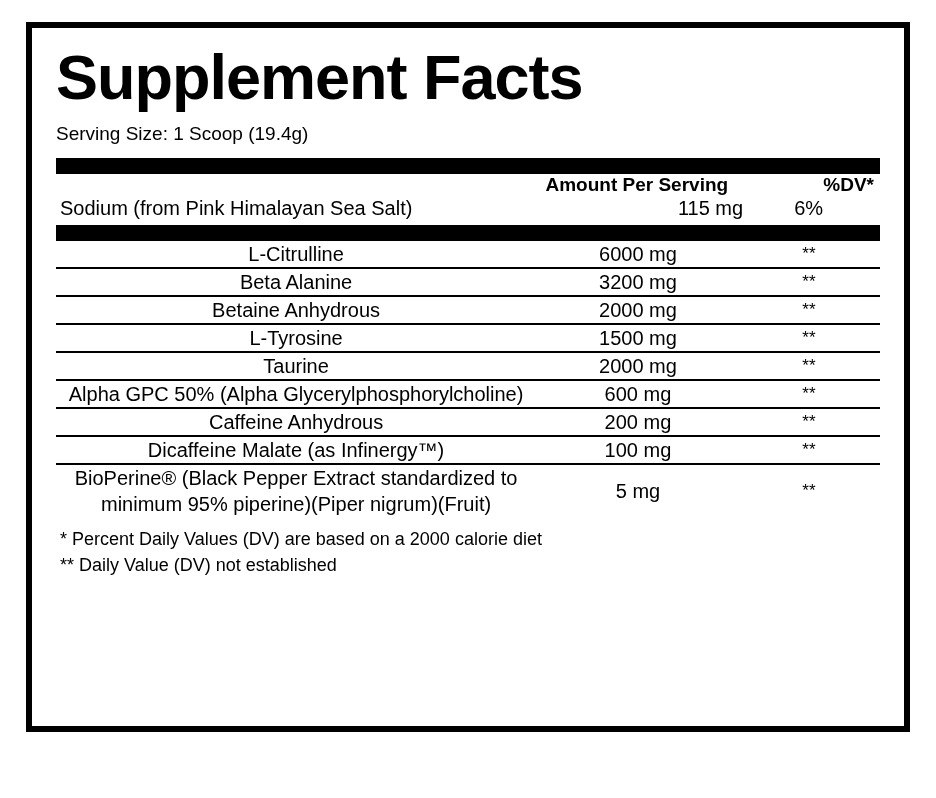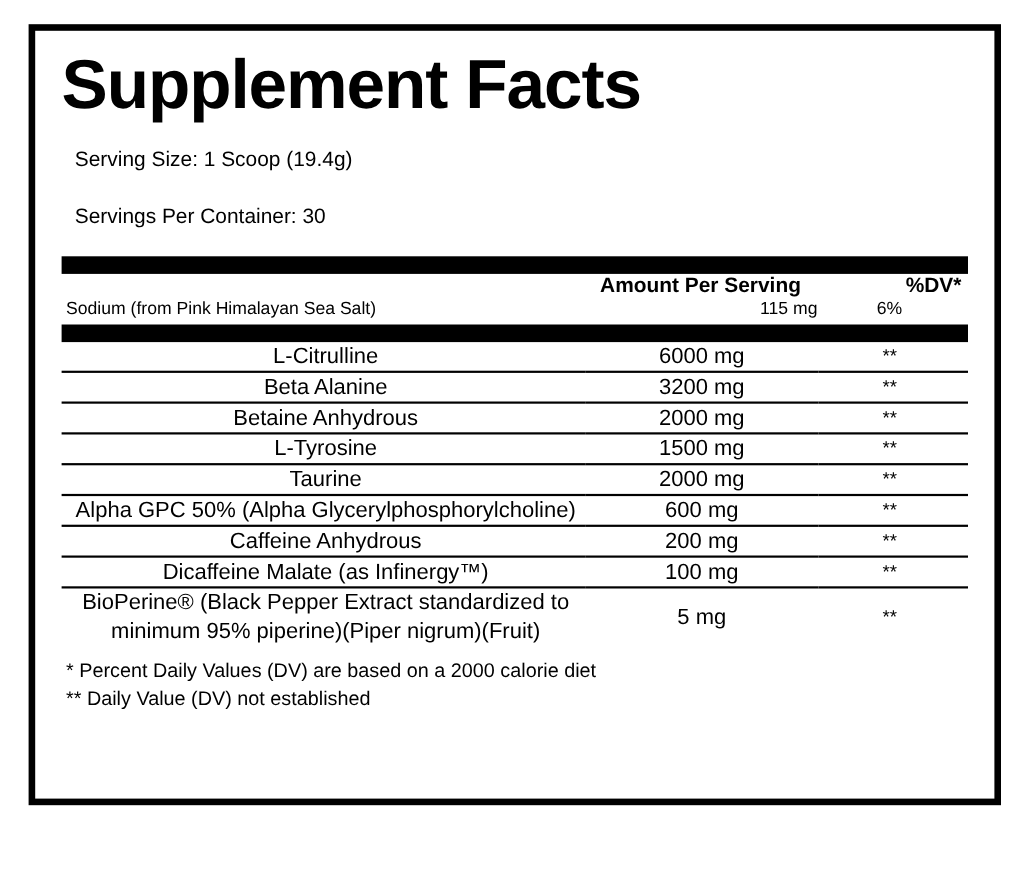--- a/index.html
+++ b/index.html
@@ -37,21 +37,21 @@
     font-weight: bold;
     letter-spacing: -1px;
     line-height: 1.05;
     margin: 6px 0 10px 0;
     white-space: nowrap;
   }
 
   .serving-line {
     font-size: 19px;
     line-height: 1.45;
-    margin: 12px;
+    margin: 0;
   }
 
   .bar-thick {
     height: 16px;
     background: #000000;
     margin: 10px 0 0 0;
   }
   .bar-thick.second {
     margin: 4px 0 0 0;
   }
@@ -75,21 +75,21 @@
     font-size: 19px;
     font-weight: bold;
     padding: 7px 0 7px 0;
     text-align: right;
   }
   .hdr-row th.col-name { text-align: left; }
   .hdr-row th.col-amt  { text-align: center; }
   .hdr-row th.col-dv   { text-align: right; padding-right: 6px;}
 
   .nut-row td {
-    font-size: 16px;
+    font-size: 20px;
     padding: 6px 0 6px 0;
     line-height: 1.25;
   }
   .nut-row td.col-name { text-align: left; padding-left: 4px; }
   .nut-row td.col-amt  { text-align: right; }
   .nut-row td.col-dv   { text-align: center; padding-right: 6px; }
 
   .ing-row td {
     font-size: 20px;
     padding: 7px 0 7px 0;
@@ -113,21 +113,20 @@
 </style>
 </head>
 <body>
 
 <div class="panel">
   <div class="facts-box">
 
     <div class="title">Supplement Facts</div>
 
     <div class="serving-line">Serving Size: 1 Scoop (19.4g)</div>
-    <div class="serving-line">Servings Per Container: 30</div>
 
     <div class="bar-thick"></div>
 
     <table class="facts">
       <tbody>
           <tr class="hdr-row rule-thin">
         <th class="col-name"></th>
         <th class="col-amt">Amount Per Serving</th>
         <th class="col-dv">%DV*</th>
       </tr>

